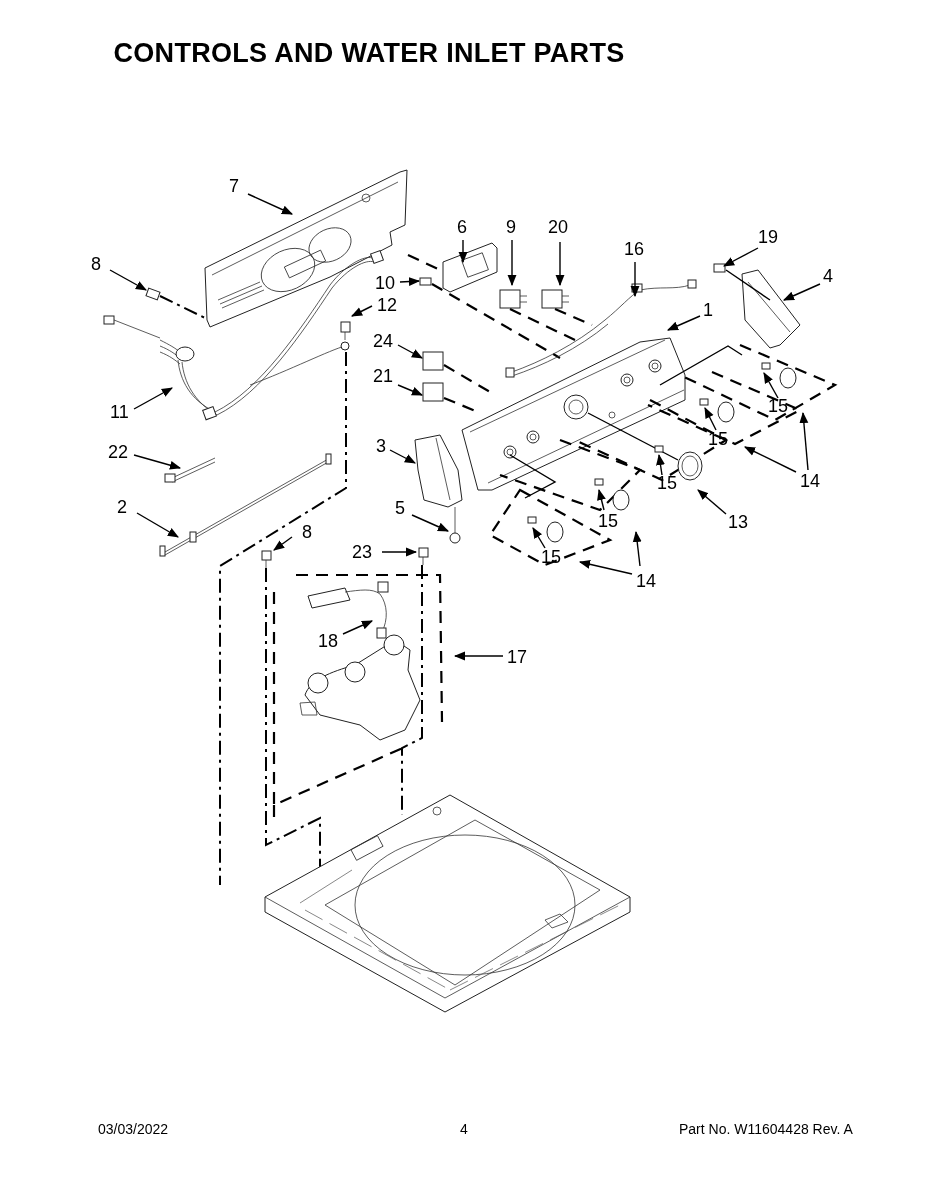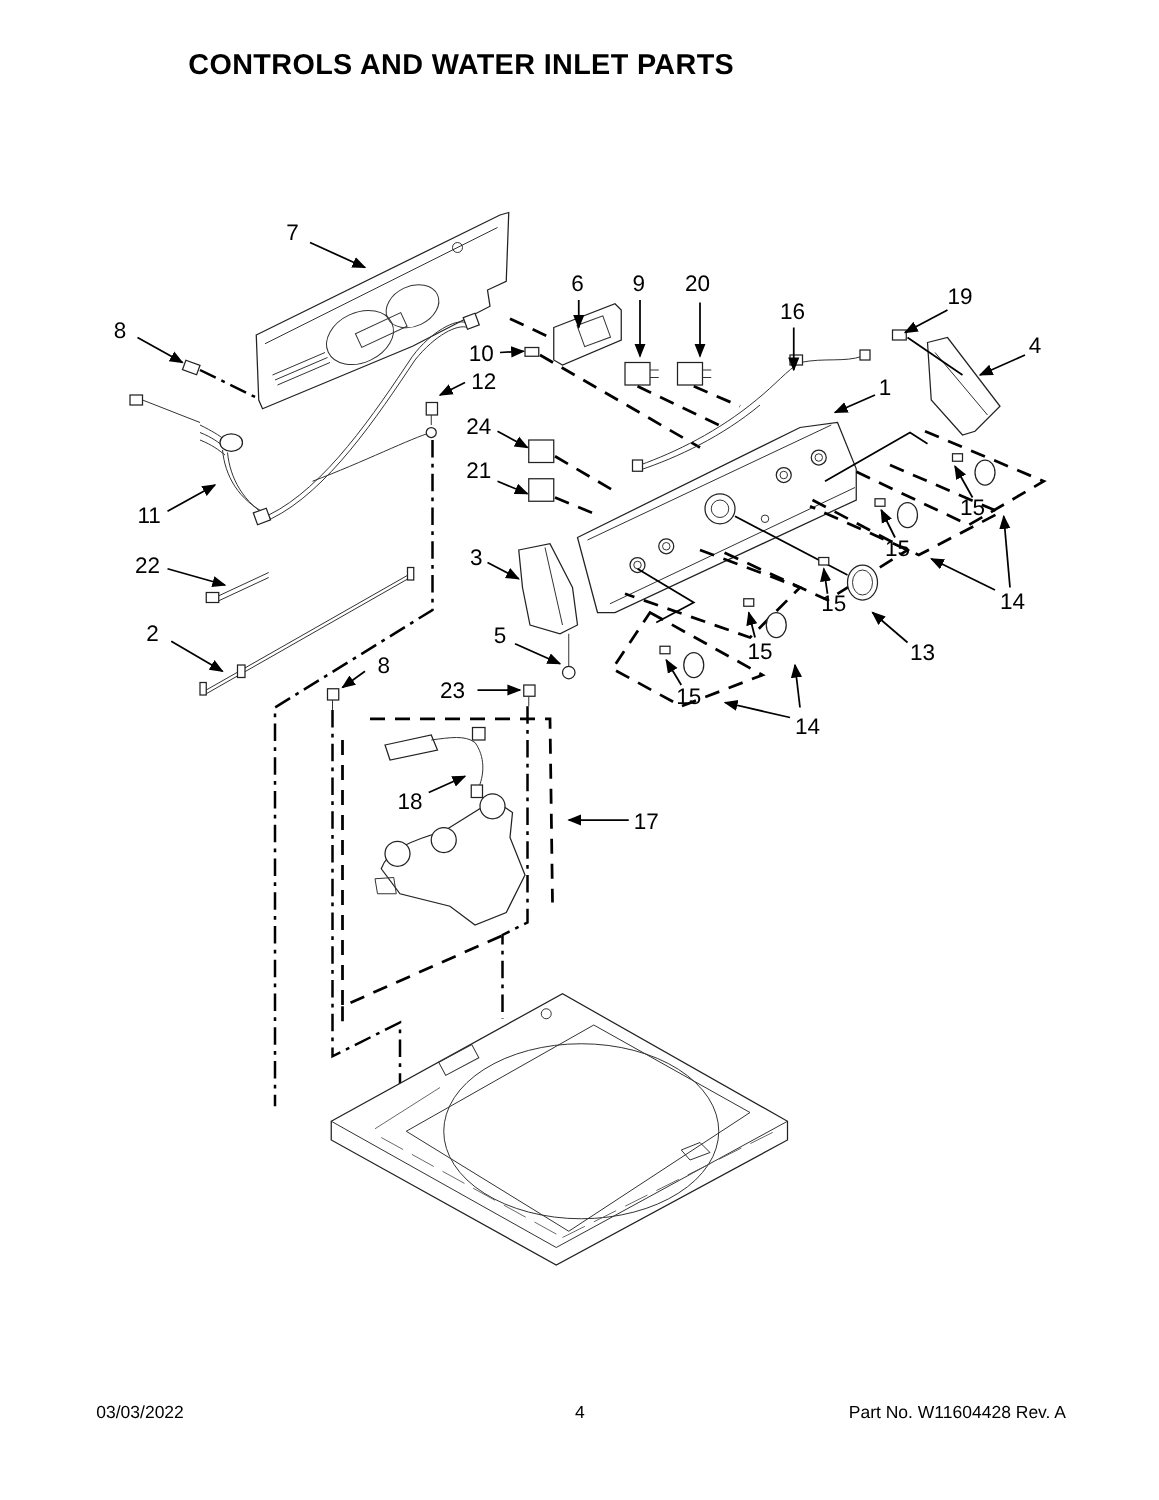--- a/index.html
+++ b/index.html
@@ -1,20 +1,20 @@
 <!DOCTYPE html>
 <html><head>
 <meta charset="utf-8">
 <style>
   html, body { margin:0; padding:0; background:#ffffff; }
   body { width:927px; height:1200px; position:relative; overflow:hidden; font-family:"Liberation Sans", sans-serif; color:#000; }
-  .title { position:absolute; top:38px; left:0; width:738px; text-align:center; font-weight:bold; font-size:23px; letter-spacing:0.3px; }
+  .title { position:absolute; top:38px; left:0; width:738px; text-align:center; font-weight:bold; font-size:27px; letter-spacing:0.3px; }
   svg.diagram { position:absolute; left:0; top:0; width:927px; height:1200px; }
   .footer { position:absolute; top:1121px; font-size:14px; }
-  .f-date { left:77px; }
+  .f-date { left:98px; }
   .f-page { left:460px; }
   .f-part { left:651px;margin-left:28px; }
   .callout { font-family:"Liberation Sans", sans-serif; font-size:18px; fill:#000; }
   .part { fill:#fff; stroke:#222; stroke-width:1; }
   .thin { fill:none; stroke:#333; stroke-width:0.8; }
   .lead { fill:none; stroke:#000; stroke-width:1.4; }
   .dash { fill:none; stroke:#000; stroke-width:2.2; stroke-dasharray:12 8; }
   .dashdot { fill:none; stroke:#000; stroke-width:2; stroke-dasharray:14 5 3 5; }
   .hair { fill:none; stroke:#555; stroke-width:0.7; }
 </style>

